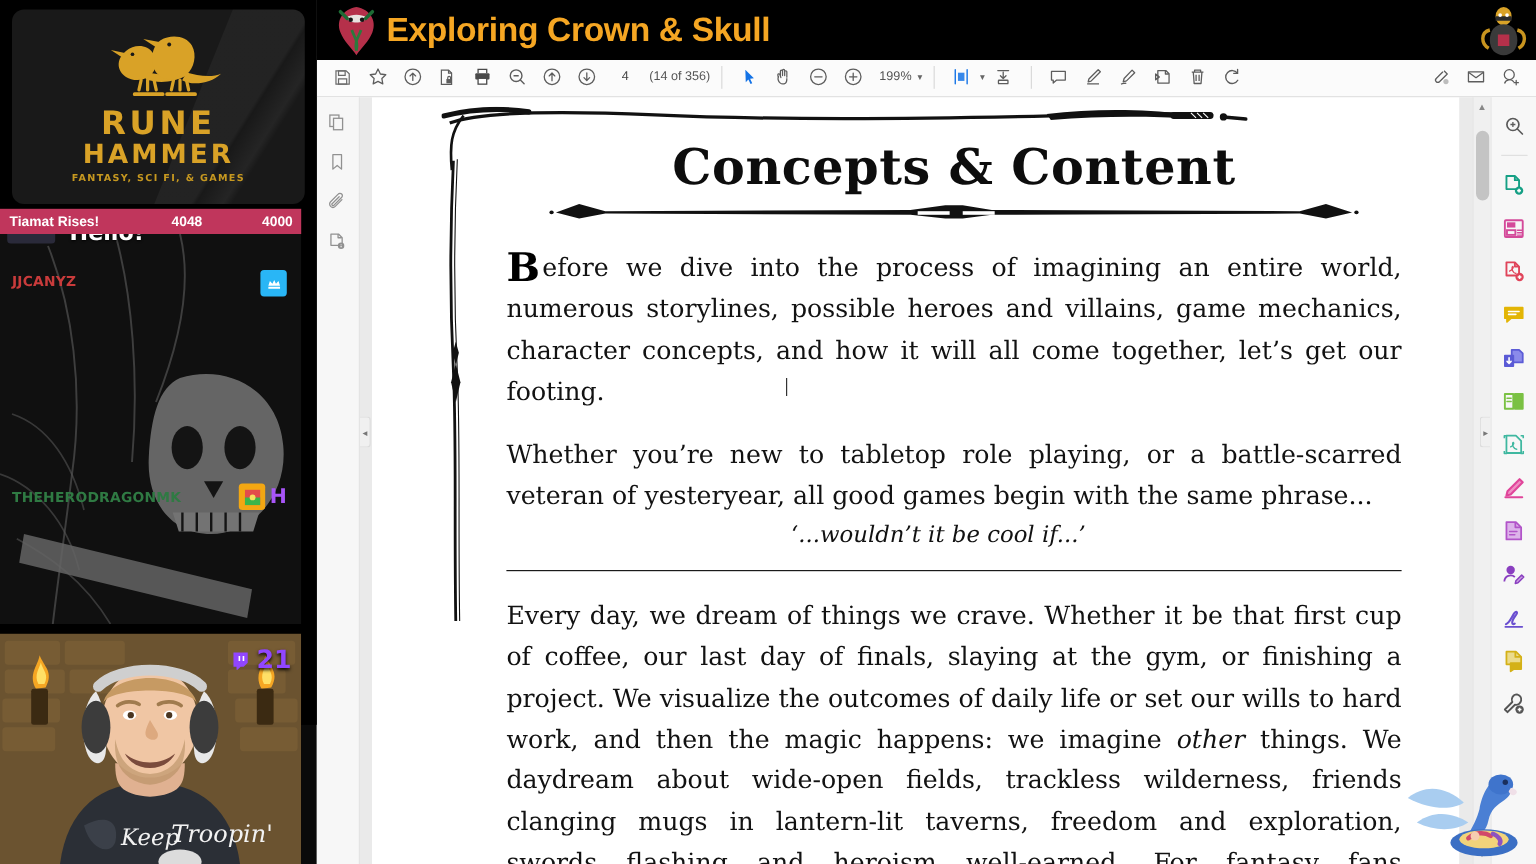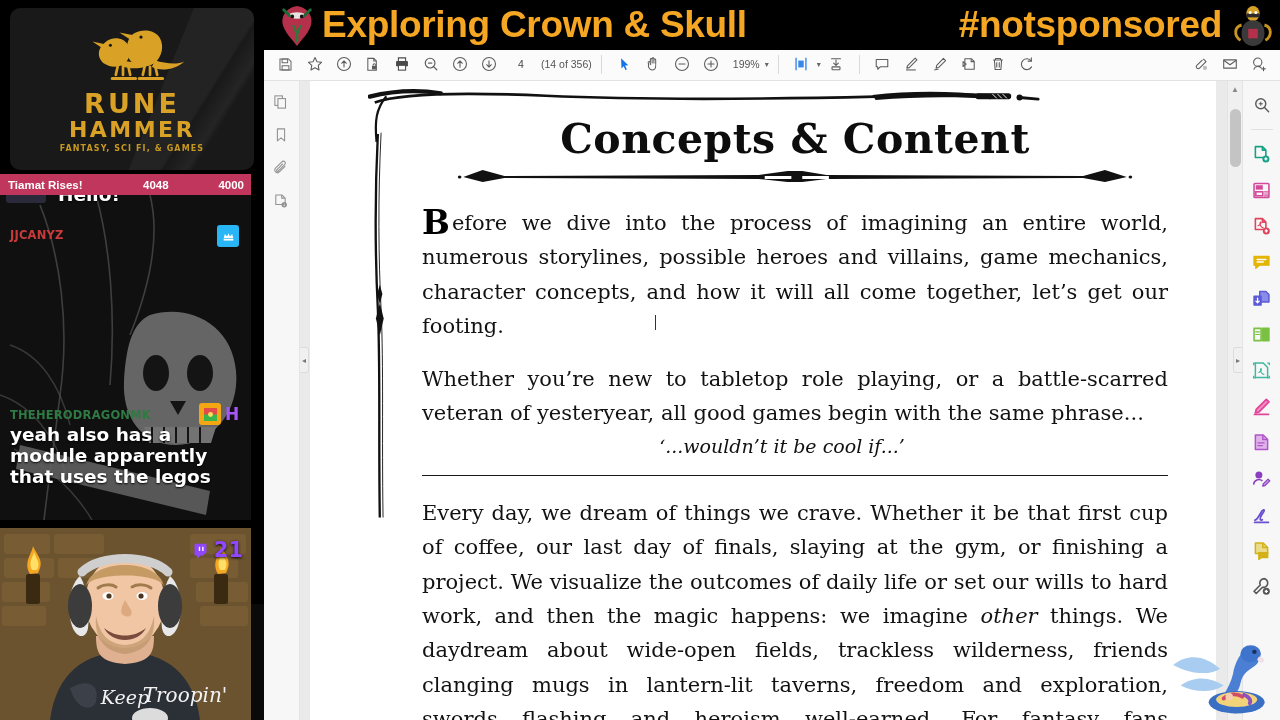--- a/index.html
+++ b/index.html
@@ -149,21 +149,21 @@
   }
 
   
   #banner {
     position: absolute; left: 264px; top: 0; width: 1016px; height: 50px;
     background: #000; display: flex; align-items: center; z-index: 20;
     overflow: hidden;
   }
   .banner-title, .banner-tag {
     font-family: "Liberation Sans", sans-serif; font-weight: 700;
-    color: #f5a623; font-size: 37px; letter-spacing: -0.3px;
+    color: #f5a623; font-size: 28px; letter-spacing: -0.3px;
     text-shadow: 0 0 2px rgba(0,0,0,.8);
     white-space: nowrap;
   }
   .banner-title { margin-left: 58px; }
   .banner-tag { position: absolute; right: 58px; }
   .banner-emote {
     position: absolute; width: 42px; height: 46px; top: 2px;
   }
   .banner-emote.left { left: 12px; }
   .banner-emote.right { right: 6px; }
@@ -666,21 +666,20 @@
   <div id="banner">
     <svg class="banner-emote left" viewBox="0 0 44 48">
       <path d="M22 4 C34 6, 40 16, 36 26 C33 34, 26 40, 22 46 C18 40, 11 34, 8 26 C4 16, 10 6, 22 4 Z" fill="#b5304a"></path>
       <path d="M13 13 C18 10, 26 10, 31 13 C28 19, 16 19, 13 13 Z" fill="#e8e3e0"></path>
       <circle cx="17" cy="15" r="2" fill="#141414"></circle>
         <circle cx="27" cy="15" r="2" fill="#141414"></circle>
       <path d="M8 8 l6 6 M36 8 l-6 6" stroke="#1d6b34" stroke-width="3" stroke-linecap="round"></path>
       <path d="M18 24 c2 6, 6 10, 4 18 M26 24 c-2 6, -6 10, -4 18" stroke="#2b7a3c" stroke-width="2.4" fill="none"></path>
     </svg>
     <span class="banner-title">Exploring Crown &amp; Skull</span>
-    <span class="banner-tag">#notsponsored</span>
     <svg class="banner-emote right" viewBox="0 0 44 48">
       <ellipse cx="22" cy="12" rx="7" ry="8" fill="#d9a227"></ellipse>
       <path d="M15 12 h14 v4 h-14 z" fill="#2b2b2b"></path>
       <path d="M22 19 c8 0, 12 6, 12 14 c0 8, -5 13, -12 13 c-7 0, -12 -5, -12 -13 c0 -8, 4 -14, 12 -14 z" fill="#3a3a3a"></path>
       <path d="M10 24 C2 26, 2 36, 9 40 M34 24 C42 26, 42 36, 35 40" stroke="#c8941f" stroke-width="3" fill="none"></path>
       <path d="M17 28 h10 v10 h-10 z" fill="#b5304a"></path>
       <circle cx="19" cy="11" r="1.6" fill="#fff"></circle>
         <circle cx="25" cy="11" r="1.6" fill="#fff"></circle>
     </svg>
   </div>
@@ -758,21 +757,20 @@
       <div class="chat-msg m2">
         <span class="chat-user" style="color:#2f7a43">THEHERODRAGONMK</span>
         <span class="badge-sq" style="top:0;right:30px;background:#f3a712;">
           <svg viewBox="0 0 16 16" width="13" height="13">
               <rect width="16" height="16" fill="#e34b4b"></rect>
               <path d="M0 8h16v8H0z" fill="#3bb54a"></path>
               <circle cx="8" cy="8" r="3" fill="#f6e05e"></circle>
             </svg>
         </span>
         <span class="badge-sq" style="top:0;right:8px;background:transparent;color:#a855f7;font-weight:700;font-size:17px;font-family:'DejaVu Sans',sans-serif;">H</span>
-        <div class="chat-body">yeah also has a module apparently that uses the legos</div>
       </div>
     </div>
 
     <div class="cam">
       <svg viewBox="0 0 251 192" preserveAspectRatio="xMidYMid slice" width="251" height="192">
         <rect width="251" height="192" fill="#4a3a22"></rect>
         <g fill="#6b5330">
           <rect x="0" y="0" width="251" height="192"></rect>
         </g>
         <g fill="#7d6137" opacity=".7">

